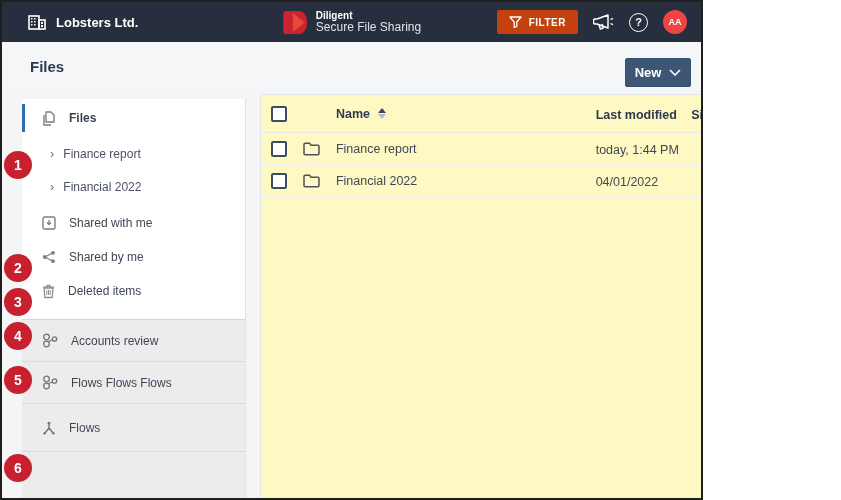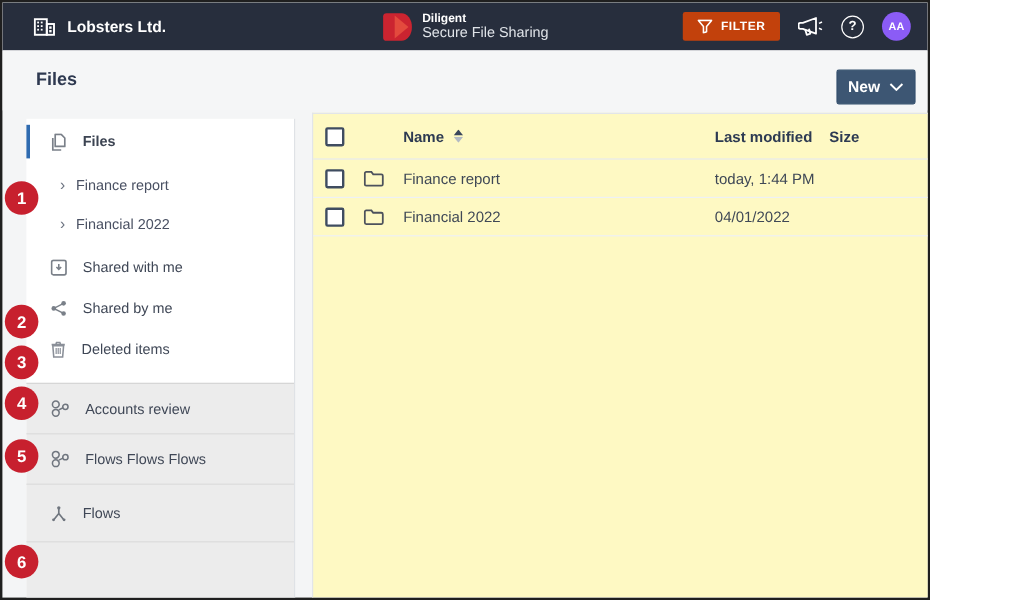--- a/index.html
+++ b/index.html
@@ -1,36 +1,36 @@
 <!DOCTYPE html>
 <html><head>
 <meta charset="utf-8">
 <style>
   * { margin:0; padding:0; box-sizing:border-box; }
   body { background:#fff; font-family:"Liberation Sans", sans-serif; }
   .screen {
-    position:relative; width:775px; height:500px;
+    position:relative; width:703px; height:500px;
     border:2px solid #1f1f1f; background:#f4f5f6; overflow:hidden;
   }
   
   .topbar { position:absolute; top:0; left:0; right:0; height:40px; background:#272e3d;
     display:flex; align-items:center; }
   .tb-left { display:flex; align-items:center; gap:10px; margin-left:26px; }
   .company { color:#fff; font-size:13px; font-weight:bold; }
   .brand { position:absolute; left:50%; transform:translateX(-50%); display:flex; align-items:center; gap:9px; }
   .brand-text { line-height:1.1; }
   .brand-title { color:#fff; font-size:10px; font-weight:bold; }
   .brand-sub { color:#dfe3e8; font-size:12px; }
   .tb-right { margin-left:auto; display:flex; align-items:center; gap:15px; margin-right:14px; }
   .filter-btn { display:flex; align-items:center; gap:7px; height:24px; padding:0 12px;
     background:#c2410c; border:none; border-radius:2px; color:#fff; font-size:10px;
     font-weight:bold; letter-spacing:.5px; cursor:pointer; font-family:inherit; }
   .help-circle { width:19px; height:19px; border:1.6px solid #fff; border-radius:50%;
     color:#fff; font-size:11px; font-weight:bold; display:flex; align-items:center; justify-content:center; cursor:pointer; }
-  .avatar { width:24px; height:24px; border-radius:50%; background:#8b5cf6; color:#fff;
+  .avatar { width:24px; height:24px; border-radius:50%; background:#ef4444; color:#fff;
     font-size:9px; font-weight:bold; display:flex; align-items:center; justify-content:center; cursor:pointer; }
   
   .headerband { position:absolute; top:40px; left:0; right:0; height:50px; background:#f5f6f7; }
   .page-title { position:absolute; left:28px; top:16px; font-size:15px; font-weight:bold; color:#2e3950; }
   .new-btn { position:absolute; right:10px; top:16px; height:29px; width:66px;
     background:#3d5673; border:1px solid #35506e; border-radius:2px; color:#fff; font-size:13px;
     font-weight:bold; display:flex; align-items:center; justify-content:center; gap:8px; cursor:pointer; font-family:Liberation Sans, sans-serif; }
   
   .sidebar { position:absolute; left:20px; top:97px; width:224px; bottom:0; background:#fff;
     border-right:1px solid #dfe2e6; display:flex; flex-direction:column; }

